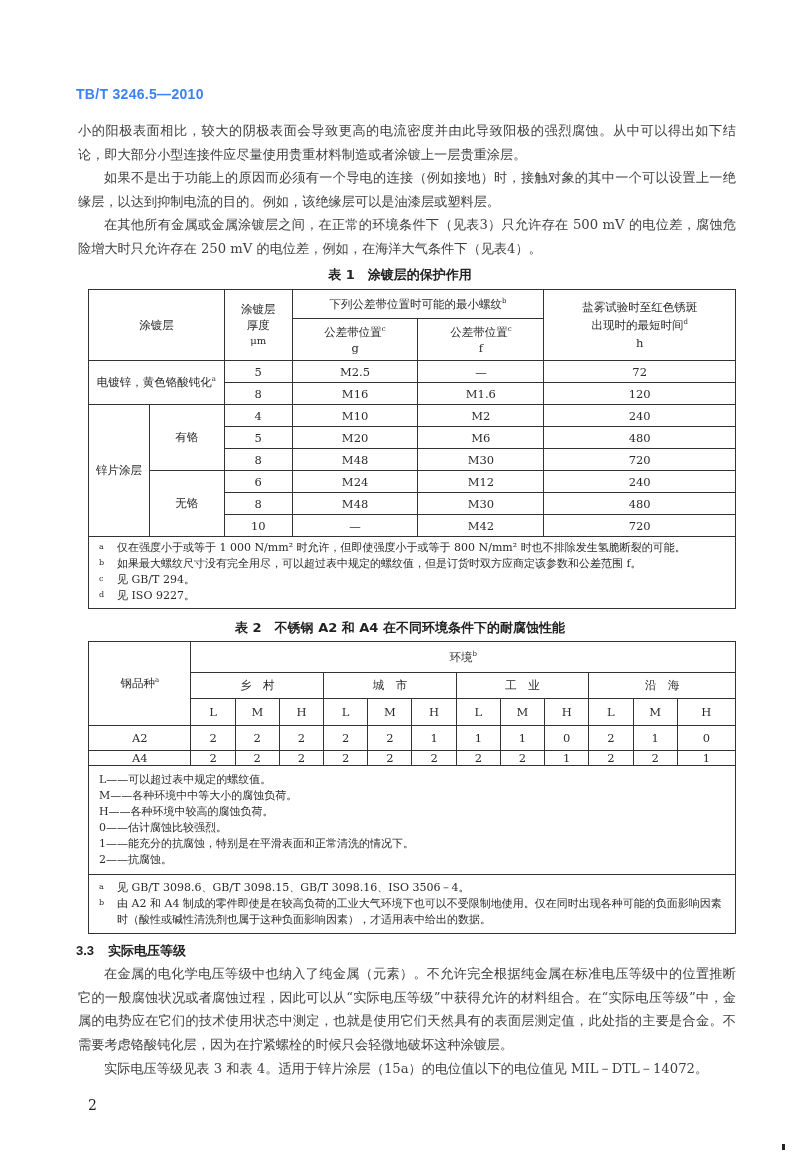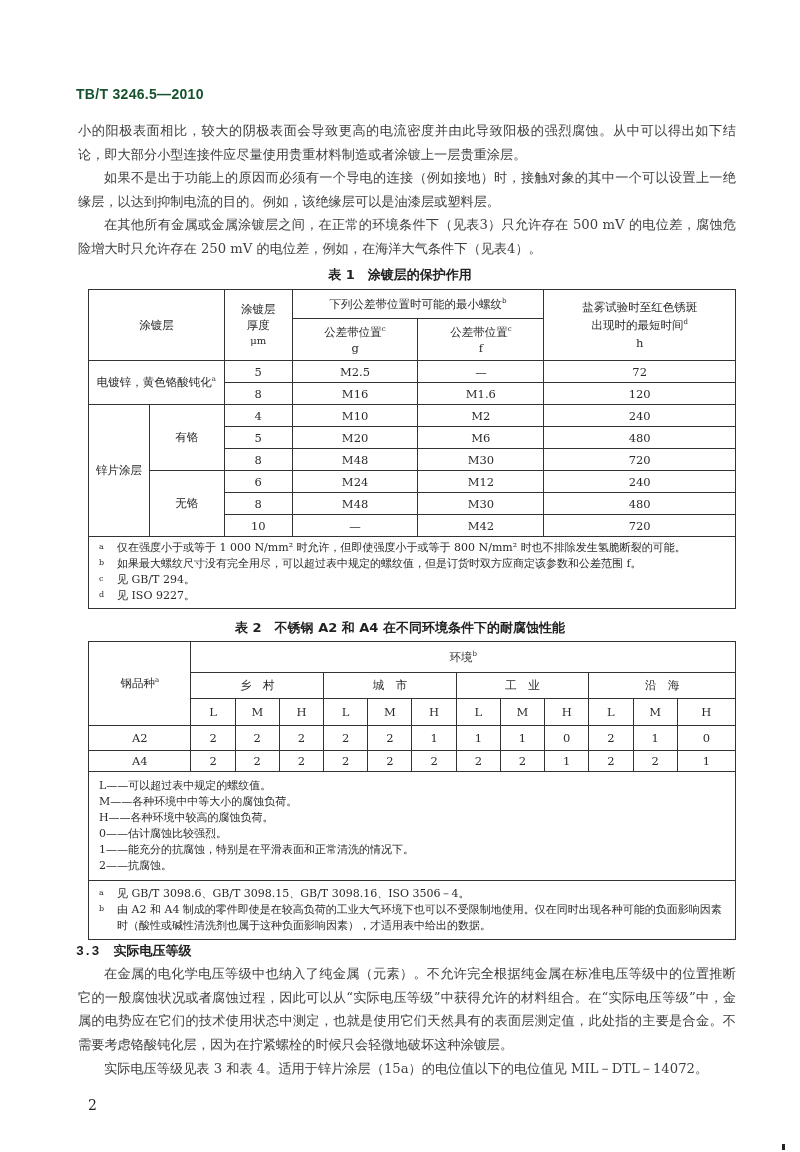--- a/index.html
+++ b/index.html
@@ -1,31 +1,31 @@
 <!DOCTYPE html>
 <html><head>
 <meta charset="utf-8">
 <style>
   html, body { margin: 0; padding: 0; }
   body {
     width: 800px; height: 1152px; background: #ffffff; position: relative; overflow: hidden;
     font-family: "DejaVu Serif", "Liberation Serif", serif; color: #1f1f1f;
   }
-  .hdr { position: absolute; left: 76px; top: 86px; font-family: "Liberation Sans", "DejaVu Sans", sans-serif; font-weight: bold; font-size: 14px; letter-spacing: 0.3px; color:#14532d; }
+  .hdr { position: absolute; left: 76px; top: 86px; font-family: "Liberation Sans", "DejaVu Sans", sans-serif; font-weight: bold; font-size: 14px; letter-spacing: 0.3px; color:#3b82f6; }
   .para { position: absolute; left: 78px; width: 658px; font-size: 13.2px; line-height: 23.6px; text-align: justify; color:#404040; }
   .indent { text-indent: 26px; }
   .tcap { position: absolute; left: 0; width: 800px; text-align: center; font-family: "DejaVu Sans", "Liberation Sans", sans-serif; font-weight: bold; font-size: 13px; color:#222; }
   table { border-collapse: collapse; position: absolute; font-size: 11.5px; color:#2a2a2a; }
   td { border: 1px solid #333; text-align: center; vertical-align: middle; padding: 0; }
   .outer { border: 1.6px solid #222; }
   sup { font-size: 7px; vertical-align: super; line-height: 0; }
   .notes td { text-align: left; padding: 3px 10px 4px 10px; font-size: 11px; line-height: 16px; }
   .note-line { display: flex; }
   .note-mark { width: 18px; flex: none; font-size: 8px; line-height: 14px; }
-  .sec { position: absolute; left: 76px; top: 942px; font-family: Liberation Mono, monospace; font-weight: bold; font-size: 13px; }
+  .sec { position: absolute; left: 76px; top: 942px; font-family: Liberation Sans, sans-serif; font-weight: bold; font-size: 13px; }
   .sec .num { margin-right: 14px; }
   .pageno { position: absolute; left: 88px; top: 1097px; font-size: 14px; }
   .mark { position: absolute; left: 782px; top: 1144px; width: 3px; height: 6px; background:#222; }
 </style>
 </head>
 <body>
 
 <div class="hdr">TB/T 3246.5—2010</div>
 
 <div class="para" style="top:119px;">小的阳极表面相比，较大的阴极表面会导致更高的电流密度并由此导致阳极的强烈腐蚀。从中可以得出如下结论，即大部分小型连接件应尽量使用贵重材料制造或者涂镀上一层贵重涂层。</div>
@@ -194,21 +194,21 @@
     <td>2</td>
     <td>2</td>
     <td>1</td>
     <td>1</td>
     <td>1</td>
     <td>0</td>
     <td>2</td>
     <td>1</td>
     <td>0</td>
   </tr>
-  <tr style="height:21px;">
+  <tr style="height:15px;">
     <td>A4</td>
     <td>2</td>
     <td>2</td>
     <td>2</td>
     <td>2</td>
     <td>2</td>
     <td>2</td>
     <td>2</td>
     <td>2</td>
     <td>1</td>

